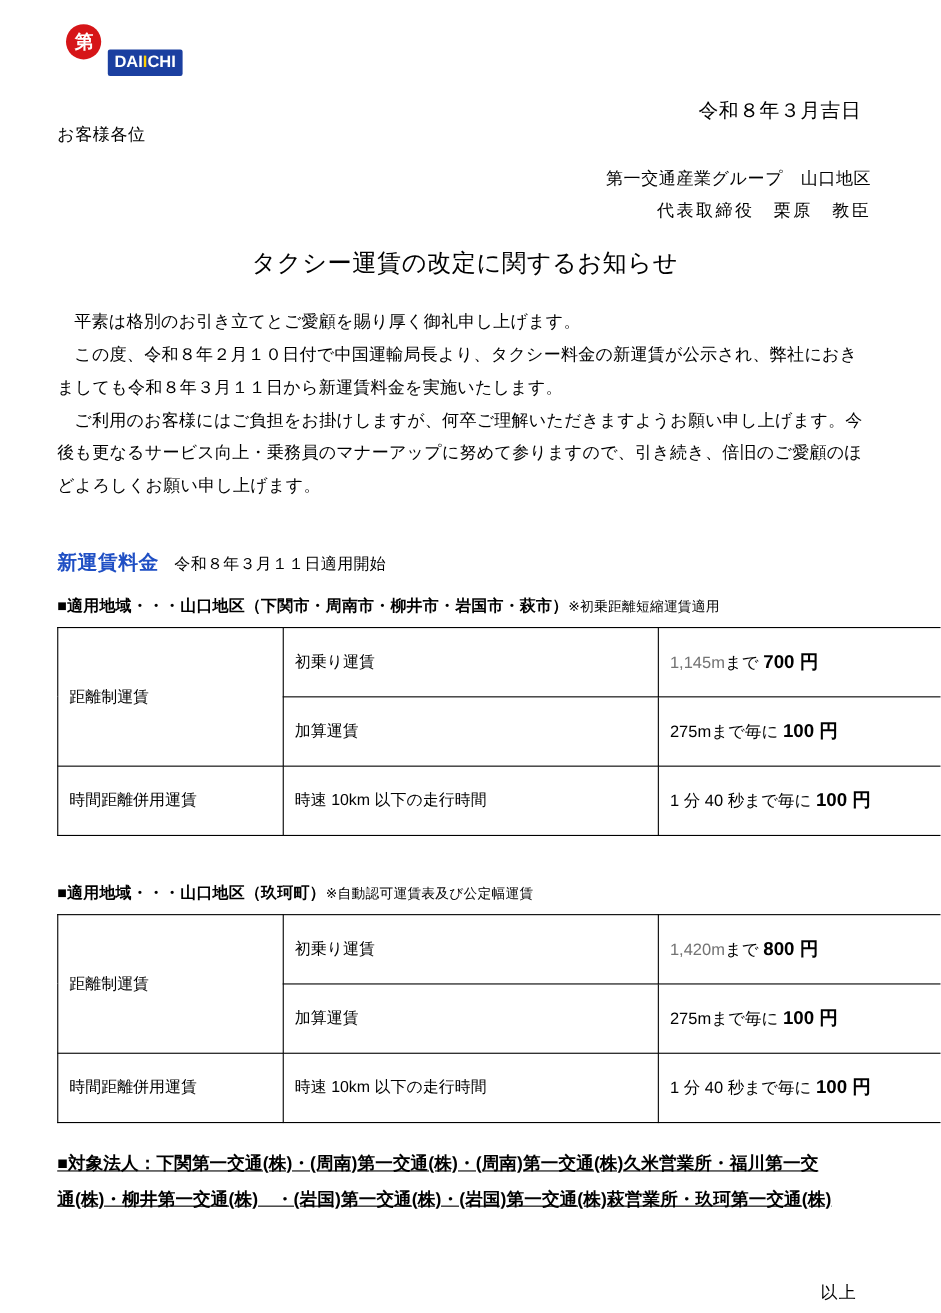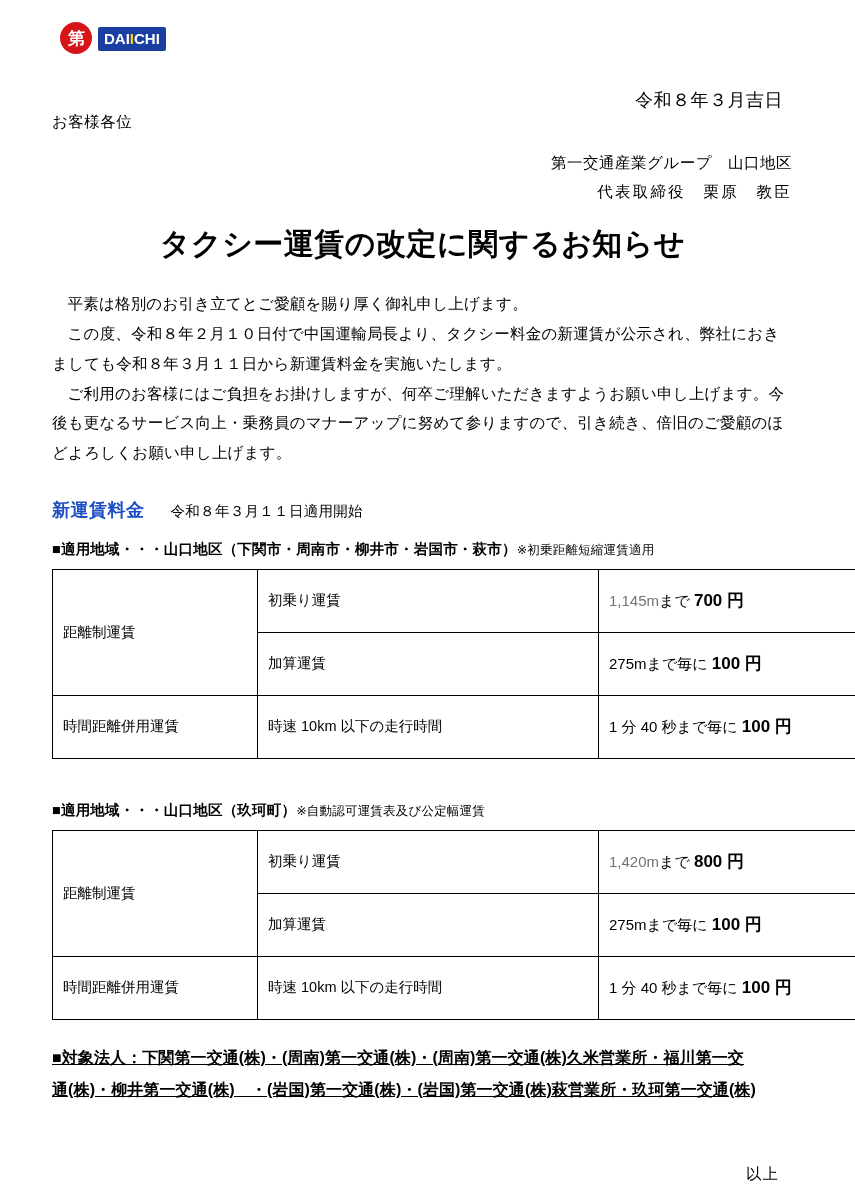--- a/index.html
+++ b/index.html
@@ -52,21 +52,21 @@
   .logo-badge {
     display: inline-block;
     background: #1b3fa0;
     color: #ffffff;
     font-size: 15px;
     font-weight: bold;
     letter-spacing: 0px;
     padding: 3px 6px 4px 6px;
     border-radius: 2px;
     position: relative;
-    top: 1px;
+    top: 19px;
   }
   .logo-badge .y { color: #ffd200; }
 
   
   .date-line {
     text-align: right;
     font-size: 18px;
     margin-top: 30px;
     margin-right: 10px;
     letter-spacing: 0.5px;
@@ -83,46 +83,46 @@
     line-height: 1.85;
     letter-spacing: 0.5px;
   }
   .signer .name {
     letter-spacing: 2.2px;
   }
 
   
   .doc-title {
     text-align: center;
-    font-size: 30px;
-    font-weight: bold;
+    font-size: 22px;
+    font-weight: normal;
     margin-top: 18px;
     letter-spacing: 0.5px;
   }
 
   
   .body-block {
     margin-top: 24px;
     font-size: 15.5px;
     line-height: 1.92;
     letter-spacing: 0.2px;
   }
   .body-block p {
     margin: 0;
   }
   .indent {
     text-indent: 1em;
   }
 
   
   .section-head {
-    margin-top: 30px;
+    margin-top: 42px;
     display: flex;
     align-items: baseline;
-    gap: 26px;
+    gap: 14px;
   }
   .section-head .s-title {
     color: #1f4fc4;
     font-weight: bold;
     font-size: 18px;
     letter-spacing: 0.5px;
   }
   .section-head .s-sub {
     font-size: 14.5px;
     letter-spacing: 0.3px;

